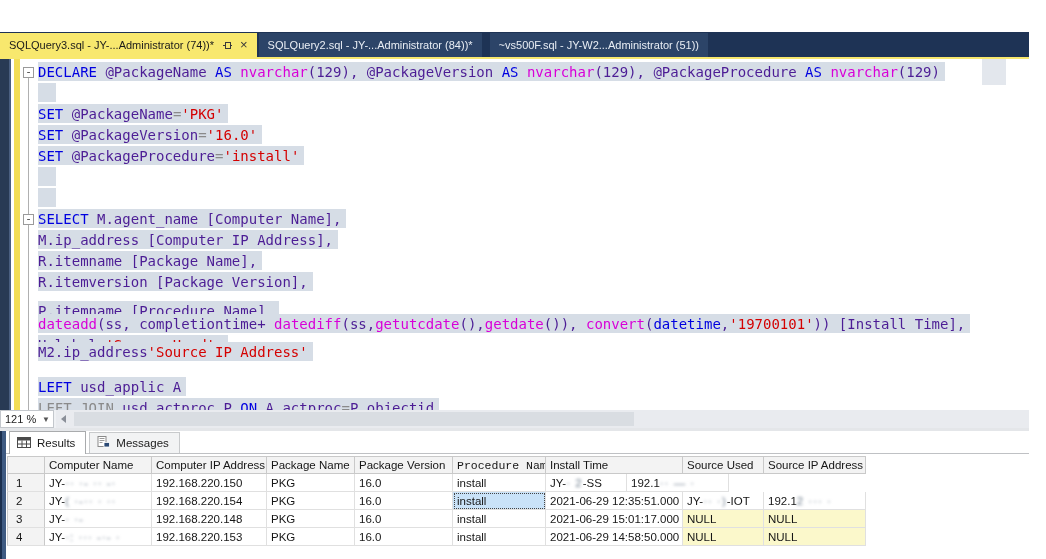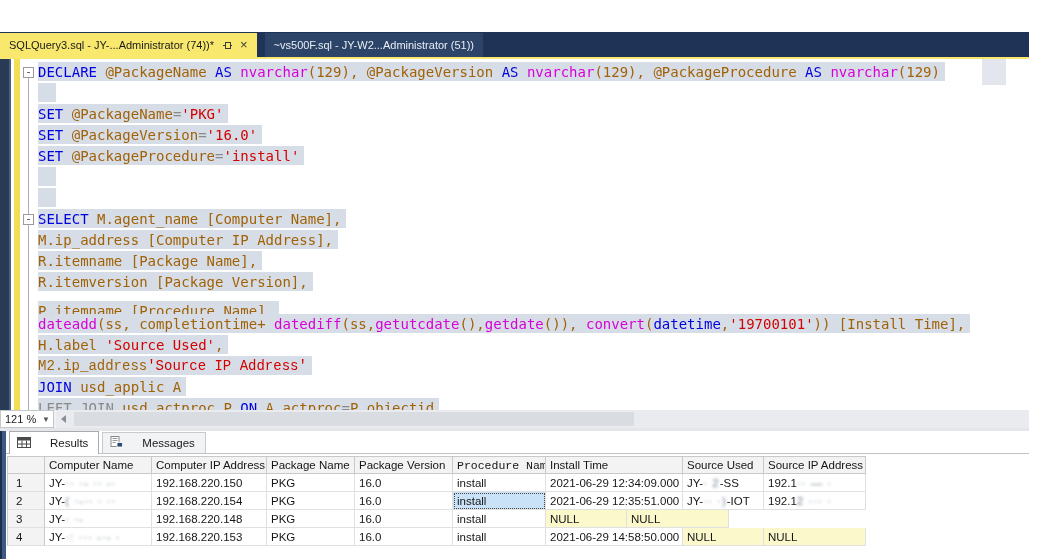--- a/index.html
+++ b/index.html
@@ -43,21 +43,21 @@
     position:absolute; left:38px; height:21px; line-height:21px; white-space:pre;
     font-family:"DejaVu Sans Mono", monospace; font-size:14px; color:#111;
   }
   .sel { background:var(--sel,#d6dde6); padding-right:5px; display:inline-block; height:19px; }
   .sel.stub { width:18px; }
   .tk-kw  { color:var(--kw,#0000e0); }
   .tk-fn  { color:var(--fn,#d800d8); }
   .tk-str { color:var(--str,#d40000); }
   .tk-gr  { color:var(--grk,#8a8a8a); }
   .tk-op  { color:var(--grk,#8a8a8a); }
-  .tk-tx  { color:#a16207; }
+  .tk-tx  { color:#4c1d95; }
   .collapse-box {
     position:absolute; left:23px; width:11px; height:11px; background:#fff;
     border:1px solid #9a9a9a; color:#444; font-size:11px; line-height:8px;
     text-align:center; font-family:"DejaVu Sans Mono", monospace;
   }
   .outline-seg { position:absolute; left:28px; width:1px; background:#b0b0b0; }
   .vscroll-hint { position:absolute; left:982px; top:0; width:24px; height:26px; background:#e3e7ed; }
 
   
   .editor-bottombar {
@@ -84,21 +84,21 @@
   .results-area { position:absolute; left:0; top:399px; width:1046px; height:160px; background:#ffffff; }
   .results-strip  { position:absolute; left:0; top:0; width:2px; height:132px; background:#1b2f4e; }
   .results-strip2 { position:absolute; left:2px; top:0; width:4px; height:132px; background:#3e5a82; }
   .results-strip-end { position:absolute; left:0; top:132px; width:42px; height:1px; background:#c9cbcd; }
 
   .results-tabbar {
     position:absolute; left:6px; top:0; width:1040px; height:23px;
     border-bottom:1px solid #bfc1c4; display:flex; align-items:flex-end;
   }
   .rtab {
-    display:flex; align-items:center; gap:19px; font-size:11.5px; color:#1a1a1a;
+    display:flex; align-items:center; gap:6px; font-size:11.5px; color:#1a1a1a;
     padding:0 10px 0 7px; height:21px; background:#f2f3f4;
     border:1px solid #c8cacc; border-bottom:none; margin-left:3px;
   }
   .rtab.active {
     background:#ffffff; height:23px; border:1px solid #a9abad; border-bottom:none;
     margin-bottom:-1px; position:relative; z-index:2;
   }
 
   
   .grid { position:absolute; left:7px; top:25px; font-size:11.5px; color:#161616; }
@@ -126,20 +126,23 @@
   <div class="doc-tabbar">
     <div class="doc-tab active">
       <span>SQLQuery3.sql - JY-...Administrator (74))*</span>
       <span class="pin-icon">
         <svg width="11" height="11" viewBox="0 0 11 11">
             <path d="M1 5.5h2.5M8.5 5.5H10" stroke="#3a3a3a" stroke-width="1" fill="none"></path>
             <rect x="3.5" y="2.5" width="5" height="6" fill="none" stroke="#3a3a3a"></rect>
           </svg>
       </span>
       <span class="close-icon">×</span>
+    </div>
+    <div class="doc-tab">
+      <span>SQLQuery2.sql - JY-...Administrator (84))*</span>
     </div>
     <div class="doc-tab t4">
       <span>~vs500F.sql - JY-W2...Administrator (51))</span>
     </div>
   </div>
 
   <div class="editor" id="editor">
     <div class="editor-margin"></div>
     <div class="editor-margin-hl"></div>
     <div class="change-bar"></div>
@@ -151,22 +154,22 @@
         <div class="code-line" style="top: 87px;"><span class="sel"><span class="tk-kw">SET</span><span class="tk-tx"> @PackageProcedure</span><span class="tk-op">=</span><span class="tk-str">'install'</span></span></div>
         <div class="code-line" style="top: 108px;"><span class="sel stub"></span></div>
         <div class="code-line" style="top: 129px;"><span class="sel stub"></span></div>
         <div class="code-line" style="top: 150px;"><span class="sel"><span class="tk-kw">SELECT</span><span class="tk-tx"> M.agent_name [Computer Name],</span></span></div>
         <div class="code-line" style="top: 171px;"><span class="sel"><span class="tk-tx">M.ip_address [Computer IP Address],</span></span></div>
         <div class="code-line" style="top: 192px;"><span class="sel"><span class="tk-tx">R.itemname [Package Name],</span></span></div>
         <div class="code-line" style="top: 213px;"><span class="sel"><span class="tk-tx">R.itemversion [Package Version],</span></span></div>
         <div class="code-line" style="top: 242px;"><span class="sel"><span class="tk-tx">P.itemname [Procedure Name],</span></span></div>
         <div class="code-line" style="top: 255px;"><span class="sel"><span class="tk-fn">dateadd</span><span class="tk-tx">(ss, completiontime+ </span><span class="tk-fn">datediff</span><span class="tk-tx">(ss,</span><span class="tk-fn">getutcdate</span><span class="tk-tx">(),</span><span class="tk-fn">getdate</span><span class="tk-tx">()), </span><span class="tk-fn">convert</span><span class="tk-tx">(</span><span class="tk-kw">datetime</span><span class="tk-tx">,</span><span class="tk-str">'19700101'</span><span class="tk-tx">)) [Install Time],</span></span></div>
         <div class="code-line" style="top: 276px;"><span class="sel"><span class="tk-tx">H.label </span><span class="tk-str">'Source Used'</span><span class="tk-tx">,</span></span></div>
-        <div class="code-line" style="top: 297px; font-family: Liberation Mono, monospace;"><span class="sel"><span class="tk-tx">M2.ip_address</span><span class="tk-str">'Source IP Address'</span></span></div>
-        <div class="code-line" style="top: 318px;"><span class="sel"><span class="tk-kw">JOIN</span><span class="tk-tx"> usd_applic A</span></span></div>
+        <div class="code-line" style="top: 283px;"><span class="sel"><span class="tk-tx">M2.ip_address</span><span class="tk-str">'Source IP Address'</span></span></div>
+        <div class="code-line" style="top: 318px;"><span class="sel"><span class="tk-kw">LEFT</span><span class="tk-tx"> usd_applic A</span></span></div>
         <div class="code-line" style="top: 339px; text-align: center;"><span class="sel"><span class="tk-gr">LEFT JOIN</span><span class="tk-tx"> usd_actproc P </span><span class="tk-kw">ON</span><span class="tk-tx"> A.actproc</span><span class="tk-op">=</span><span class="tk-tx">P.objectid</span></span></div>
       </div>
     <div class="vscroll-hint"></div>
   <div class="collapse-box" style="top: 8px;">-</div>
       <div class="outline-seg" style="top: 19px; height: 136px;"></div>
       <div class="collapse-box" style="top: 155px;">-</div>
       <div class="outline-seg" style="top: 166px; height: 185px;"></div>
     </div>
 
   <div class="editor-bottombar">
@@ -225,21 +228,20 @@
         <div class="grow">
           <div class="gcell num" style="width: 38px;">1</div>
           <div class="gcell" style="width: 107px;">
             <span>JY-</span>
             <span class="redact">·· ·‐ ·· ‐·</span>
           </div>
           <div class="gcell" style="width: 115px;">192.168.220.150</div>
           <div class="gcell" style="width: 88px;">PKG</div>
           <div class="gcell" style="width: 98px;">16.0</div>
           <div class="gcell" style="width: 93px;">install</div>
-          <div class="gcell" style="width: 137px;">2021-06-29 12:34:09.000</div>
           <div class="gcell" style="width: 81px;">
             <span>JY-</span>
             <span class="redact">· 2</span>
             <span>-SS</span>
           </div>
           <div class="gcell" style="width: 102px;">
             <span>192.1</span>
             <span class="redact">·· ―  ·</span>
           </div>
         </div>
@@ -267,20 +269,21 @@
         <div class="grow">
           <div class="gcell num" style="width: 38px;">3</div>
           <div class="gcell" style="width: 107px;">
             <span>JY-</span>
             <span class="redact">· ·‐</span>
           </div>
           <div class="gcell" style="width: 115px;">192.168.220.148</div>
           <div class="gcell" style="width: 88px;">PKG</div>
           <div class="gcell" style="width: 98px;">16.0</div>
           <div class="gcell" style="width: 93px;">install</div>
+          <div class="gcell" style="width: 137px;">2021-06-29 15:01:17.000</div>
           <div class="gcell null " style="width: 81px;">NULL</div>
           <div class="gcell null " style="width: 102px;">NULL</div>
         </div>
         <div class="grow">
           <div class="gcell num" style="width: 38px;">4</div>
           <div class="gcell" style="width: 107px;">
             <span>JY-</span>
             <span class="redact">·: ··· ‐·‐ ·</span>
           </div>
           <div class="gcell" style="width: 115px;">192.168.220.153</div>

